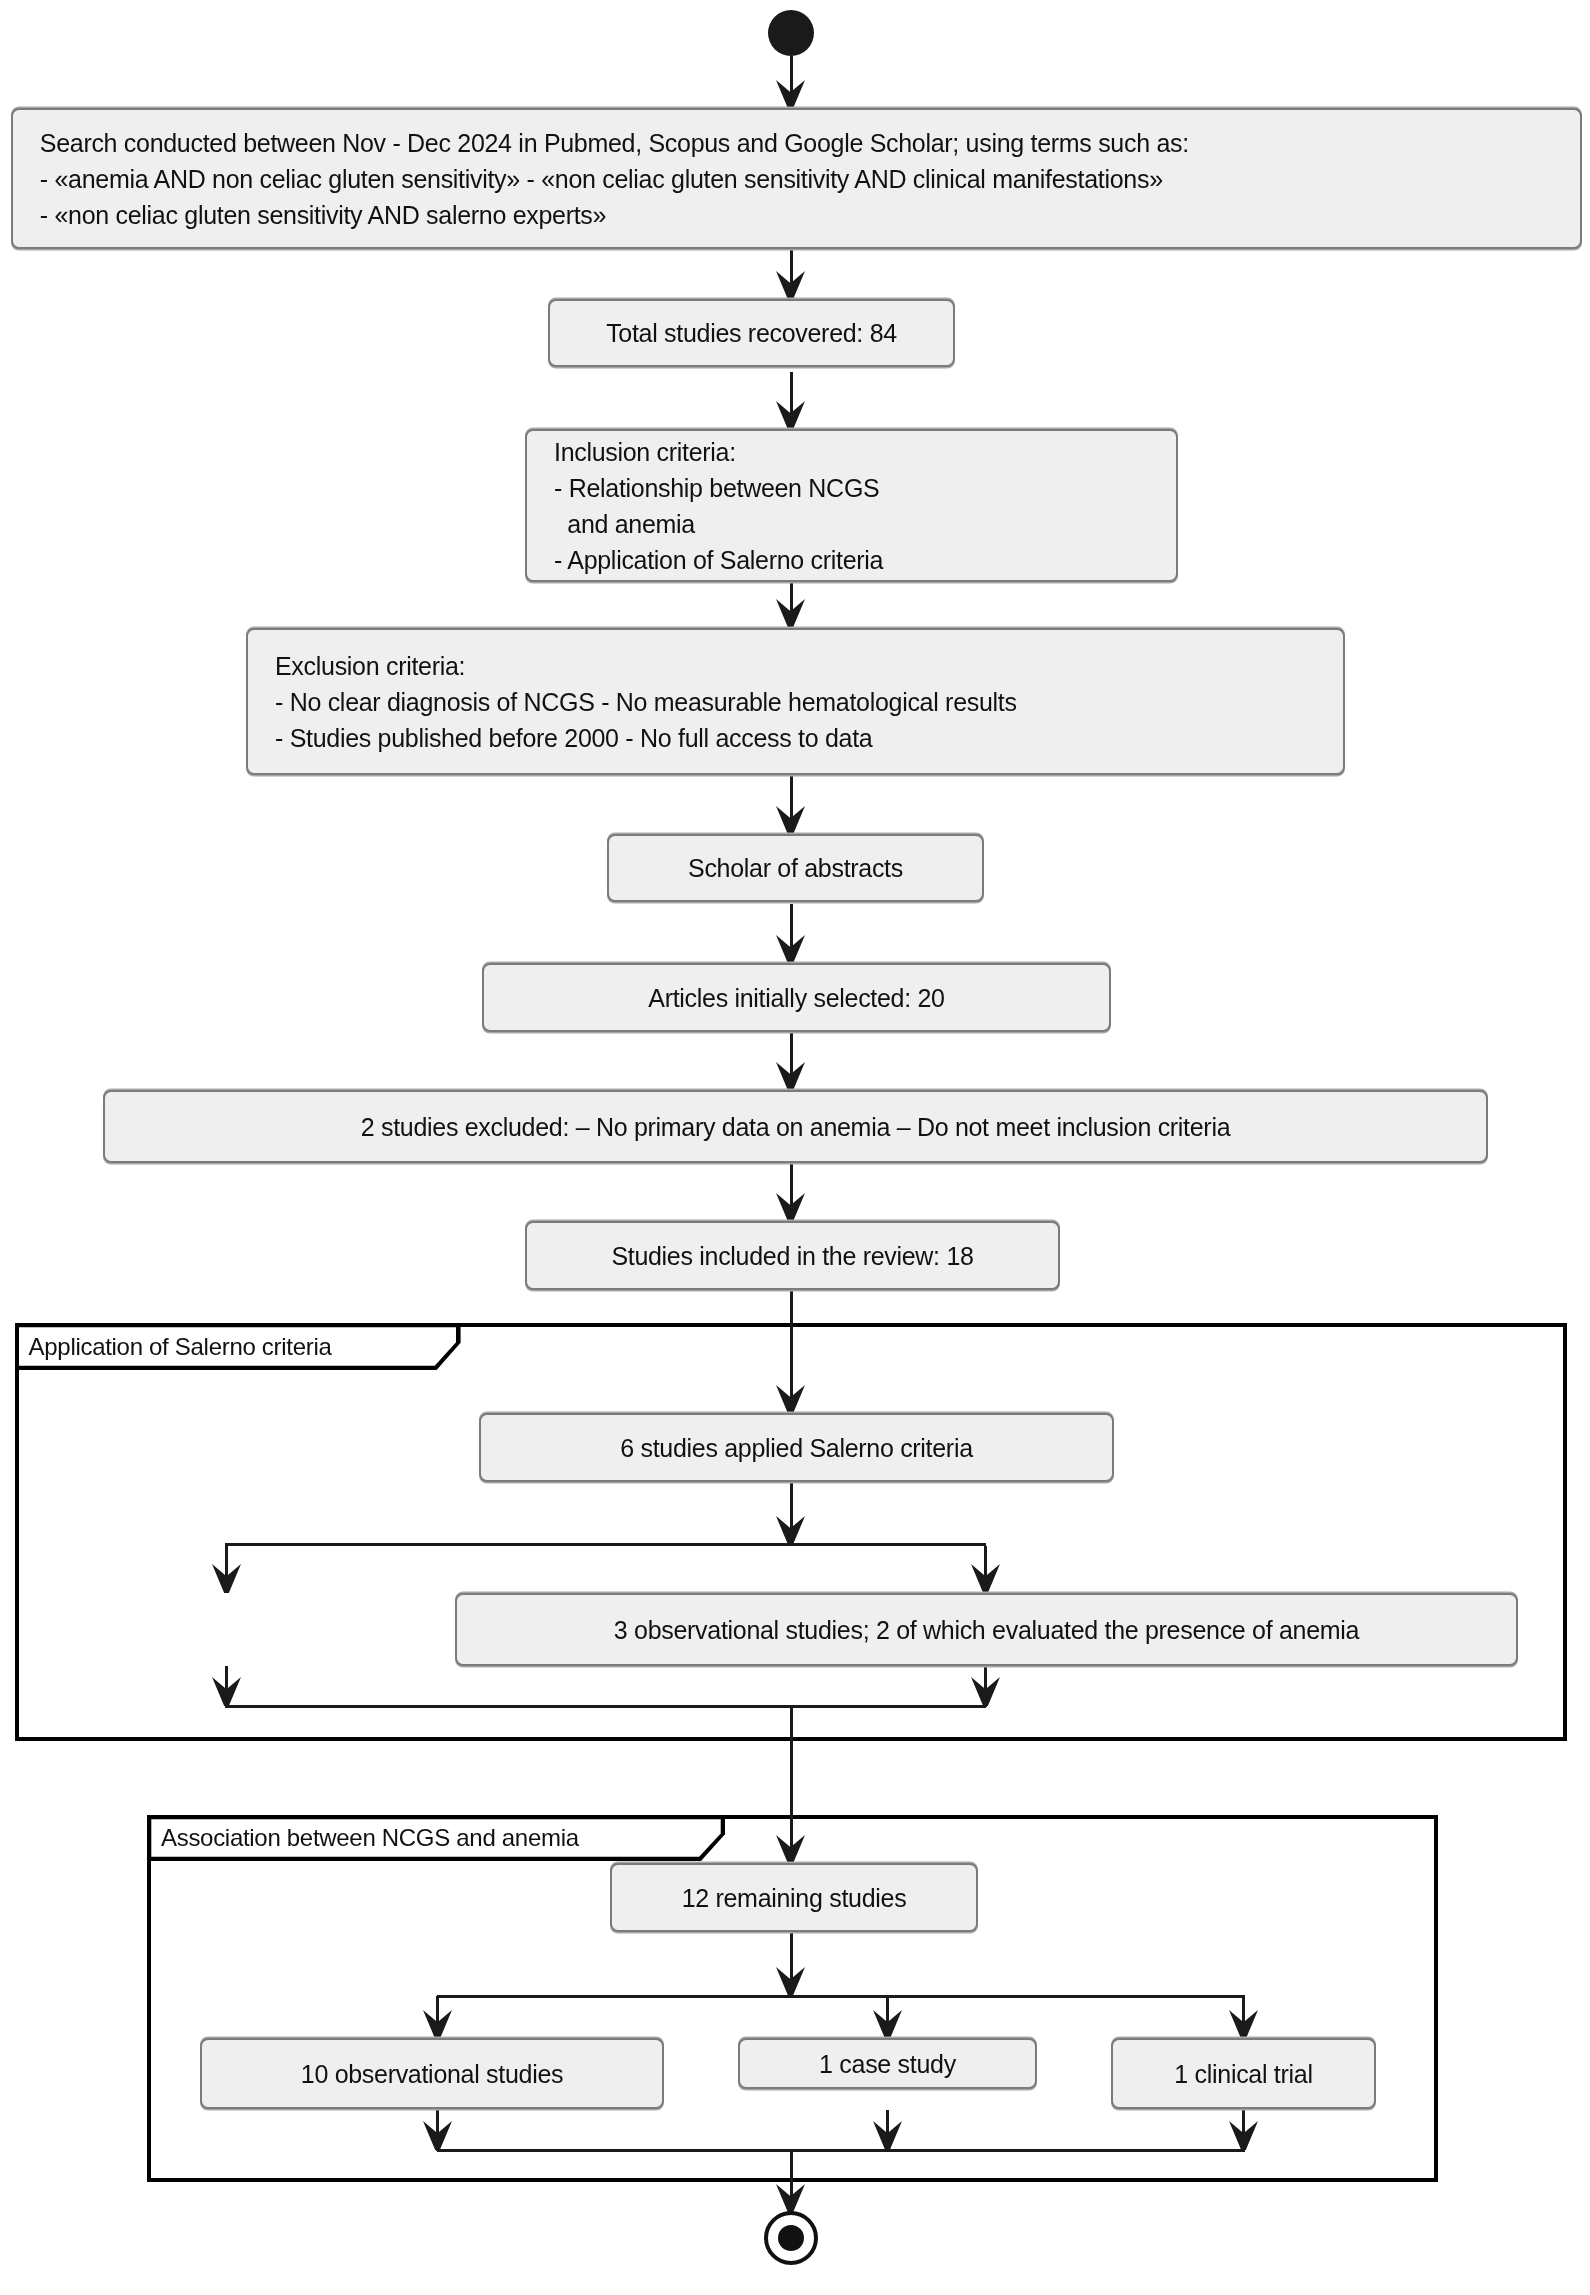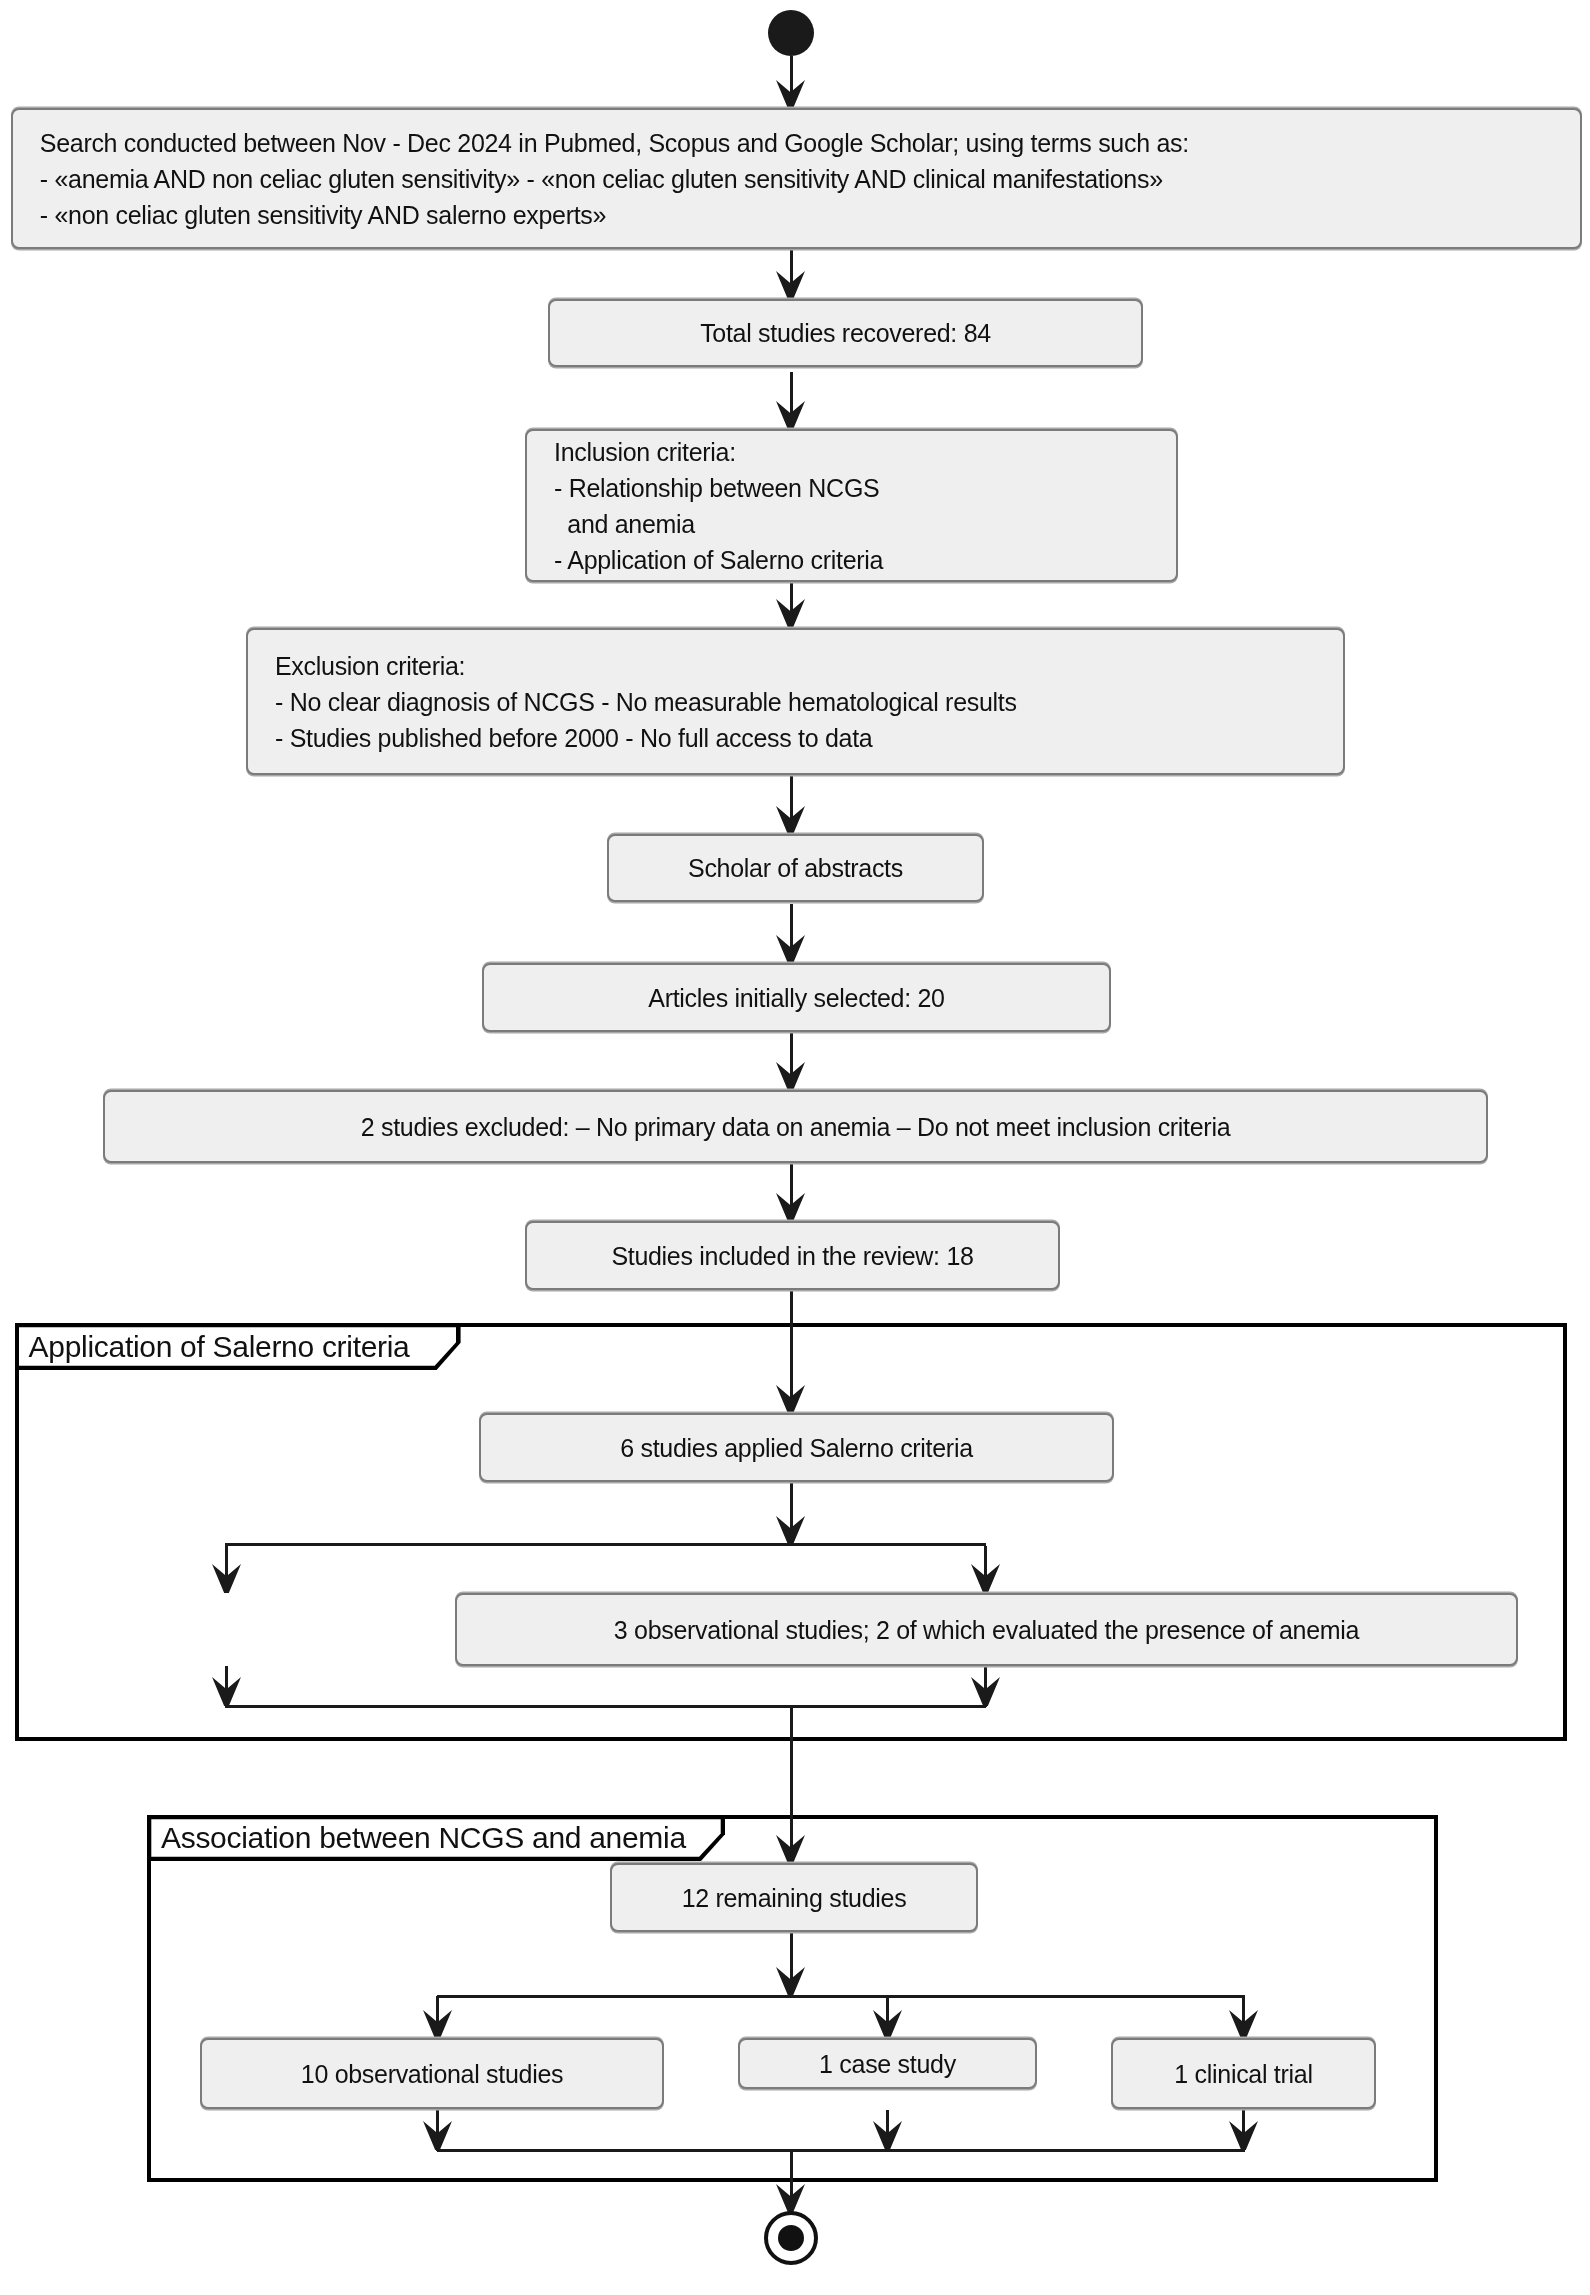--- a/index.html
+++ b/index.html
@@ -59,21 +59,21 @@
     position:absolute;left:0;top:0;right:0;bottom:0;background:#000;
     clip-path:polygon(0 0, 100% 0, 100% 42%, calc(100% - 24px) 100%, 0 100%);
   }
   .ptab .tab-fg{
     position:absolute;left:4.3px;top:4.3px;right:4.3px;bottom:4.3px;background:#fff;
     clip-path:polygon(0 0, 100% 0, 100% 38%, calc(100% - 21.6px) 100%, 0 100%);
   }
   .ptab .tab-label{
     position:absolute;left:0;top:0;right:0;bottom:0;
     display:flex;align-items:center;
-    padding-left:14px;font-size:30px;letter-spacing:-0.3px;color:#111;
+    padding-left:14px;font-size:24px;letter-spacing:-0.3px;color:#111;
   }
 </style>
 </head>
 <body>
 
 <div id="canvas">
 
   <div class="startnode" style="left:768px;top:9.7px;"></div>
 
   <div class="partition" style="left:14.6px;top:1323px;width:1552px;height:418px;"></div>
@@ -140,21 +140,21 @@
   <div class="ahead" style="left:1229px;top:2010px;"></div>
   <div class="ahead" style="left:423px;top:2121px;"></div>
   <div class="ahead" style="left:873px;top:2121px;"></div>
   <div class="ahead" style="left:1229px;top:2121px;"></div>
   <div class="ahead" style="left:776px;top:2184px;"></div>
 
   <div class="node multiline" style="left:10.8px;top:108px;width:1571px;height:141px;">Search conducted between Nov - Dec 2024 in Pubmed, Scopus and Google Scholar; using terms such as:
 - «anemia AND non celiac gluten sensitivity» - «non celiac gluten sensitivity AND clinical manifestations»
 - «non celiac gluten sensitivity AND salerno experts»</div>
 
-  <div class="node" style="left:548px;top:299px;width:595px;height:68px;">Total studies recovered: 84</div>
+  <div class="node" style="left:548px;top:299px;width:407px;height:68px;">Total studies recovered: 84</div>
 
   <div class="node multiline" style="left:525px;top:429px;width:653px;height:153px;">Inclusion criteria:
 - Relationship between NCGS
   and anemia
 - Application of Salerno criteria</div>
 
   <div class="node multiline" style="left:246px;top:628px;width:1099px;height:147px;">Exclusion criteria:
 - No clear diagnosis of NCGS - No measurable hematological results
 - Studies published before 2000 - No full access to data</div>
 

